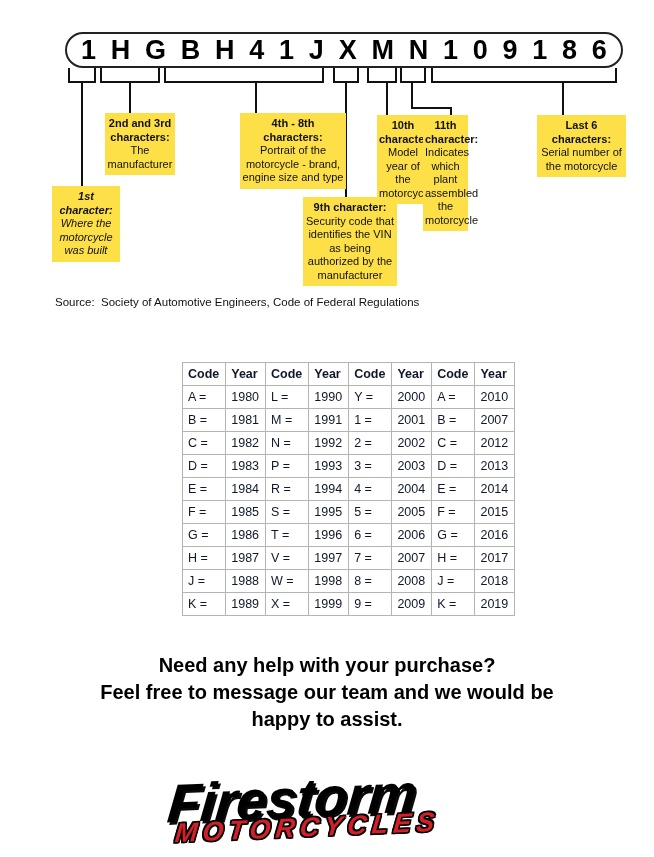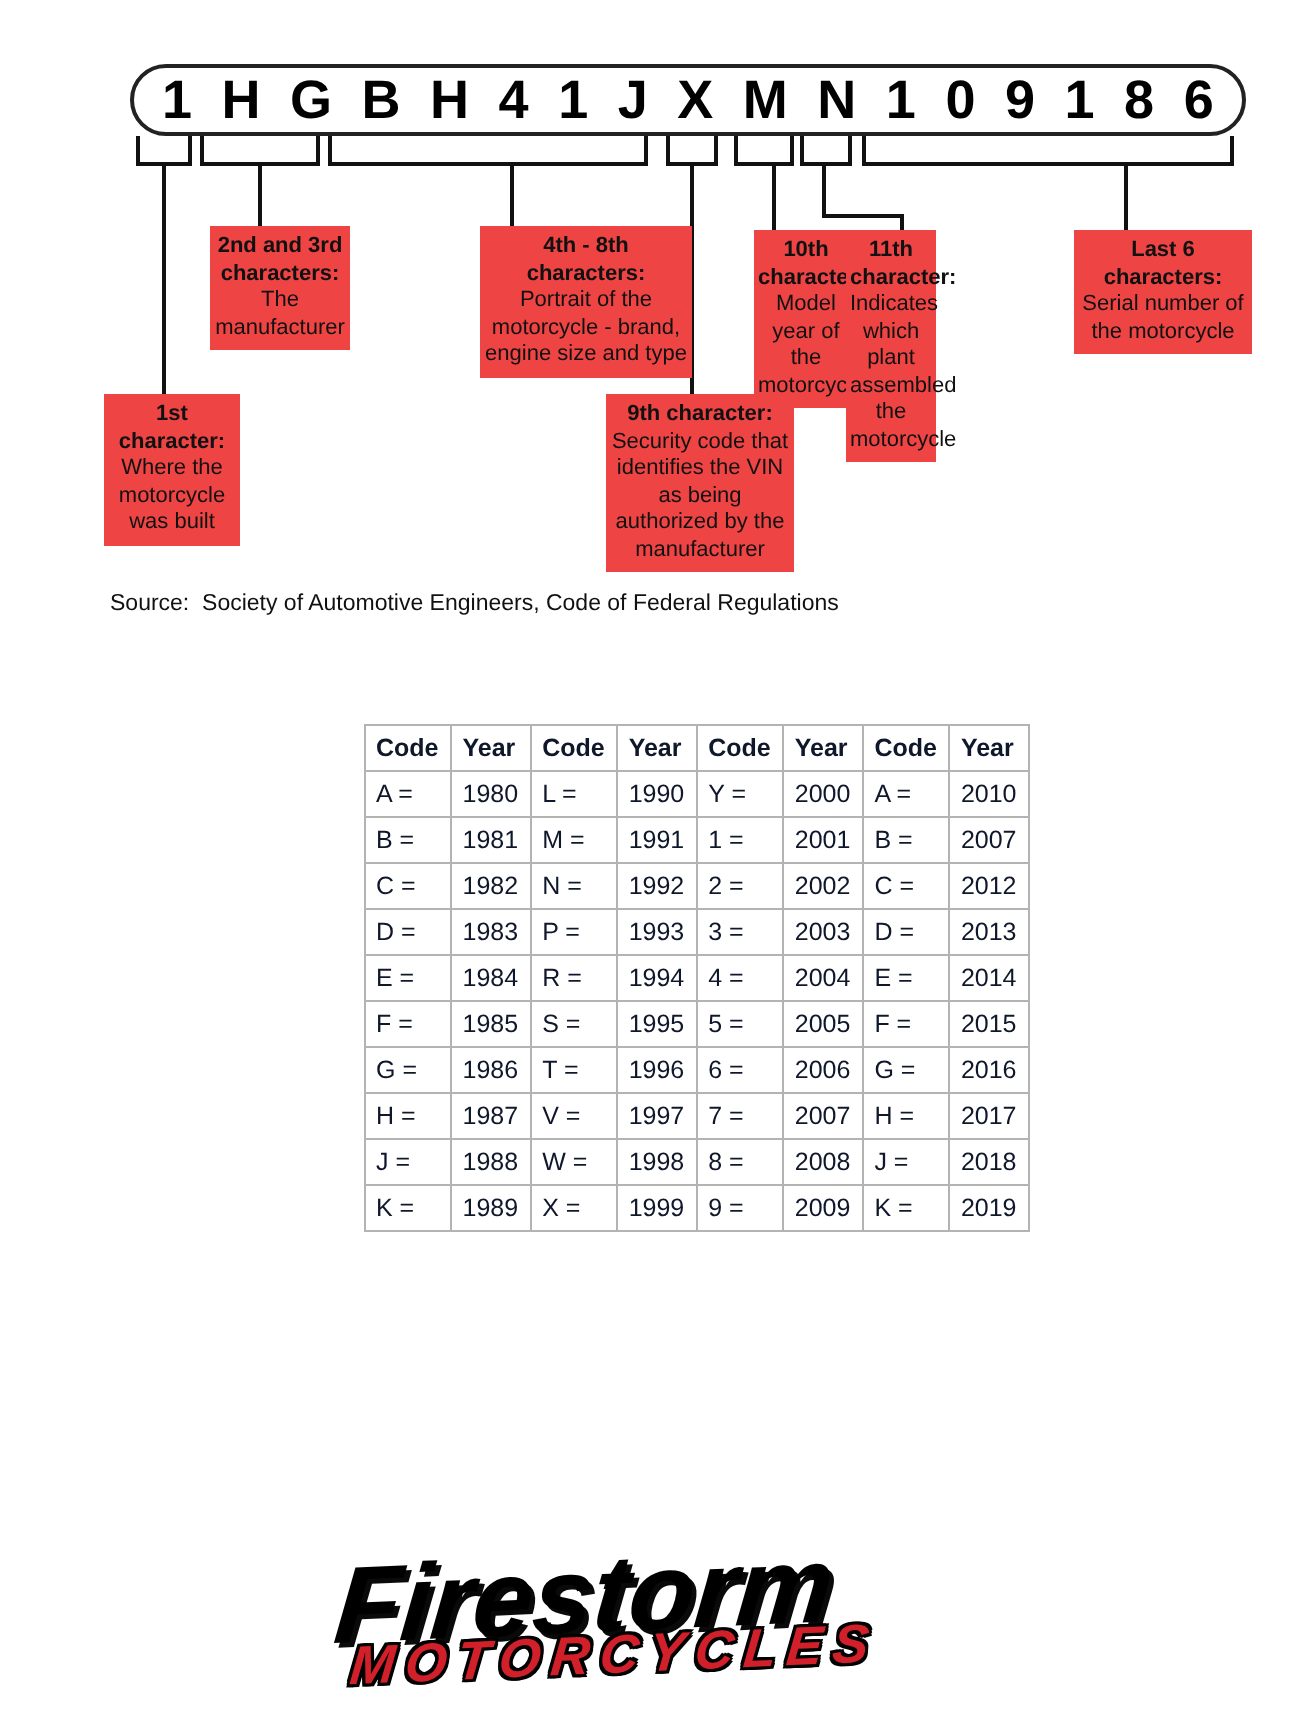--- a/index.html
+++ b/index.html
@@ -38,25 +38,25 @@
   #l3{left:255px;top:83px;height:30px;}
   #l4{left:345px;top:83px;height:114px;}
   #l5{left:386px;top:83px;height:32px;}
   #l6a{left:411px;top:83px;height:26px;}
   #l6b{left:411px;top:107px;width:41px;}
   #l6c{left:450px;top:107px;height:10px;}
   #l7{left:562px;top:83px;height:32px;}
 
   
   .callout{
-    position:absolute;background:#ef4444;box-sizing:border-box;
+    position:absolute;background:#fde047;box-sizing:border-box;
     padding:4px 2px;text-align:center;font-size:11px;line-height:13.5px;color:#111;
   }
   .callout .hd{font-weight:bold;}
-  #c-first{left:52px;top:197px;width:68px;}
+  #c-first{left:52px;top:186px;width:68px;font-style:italic;}
   #c-2nd3rd{left:105px;top:113px;width:70px;}
   #c-4th8th{left:204px;top:113px;width:106px;margin-left:36px;}
   #c-9th{left:303px;top:197px;width:94px;}
   #c-10th{left:377px;top:115px;width:52px;}
   #c-11th{left:423px;top:115px;width:45px;}
   #c-last6{left:517px;top:115px;width:89px;margin-left:20px;}
 
   
   .source{
     position:absolute;left:55px;top:296px;font-size:11.5px;color:#111;white-space:pre;
@@ -286,19 +286,24 @@
           <td class="col-code">X =</td>
           <td class="col-year">1999</td>
           <td class="col-code">9 =</td>
           <td class="col-year">2009</td>
           <td class="col-code">K =</td>
           <td class="col-year">2019</td>
         </tr>
       </tbody>
   </table>
 
+  <div class="help">
+    <div>Need any help with your purchase?</div>
+    <div>Feel free to message our team and we would be</div>
+    <div>happy to assist.</div>
+  </div>
 
   <div class="logo">
     <div class="logo-main">Firestorm</div>
     <div class="logo-sub">MOTORCYCLES</div>
   </div>
 
 </div>
 
 </body></html>

